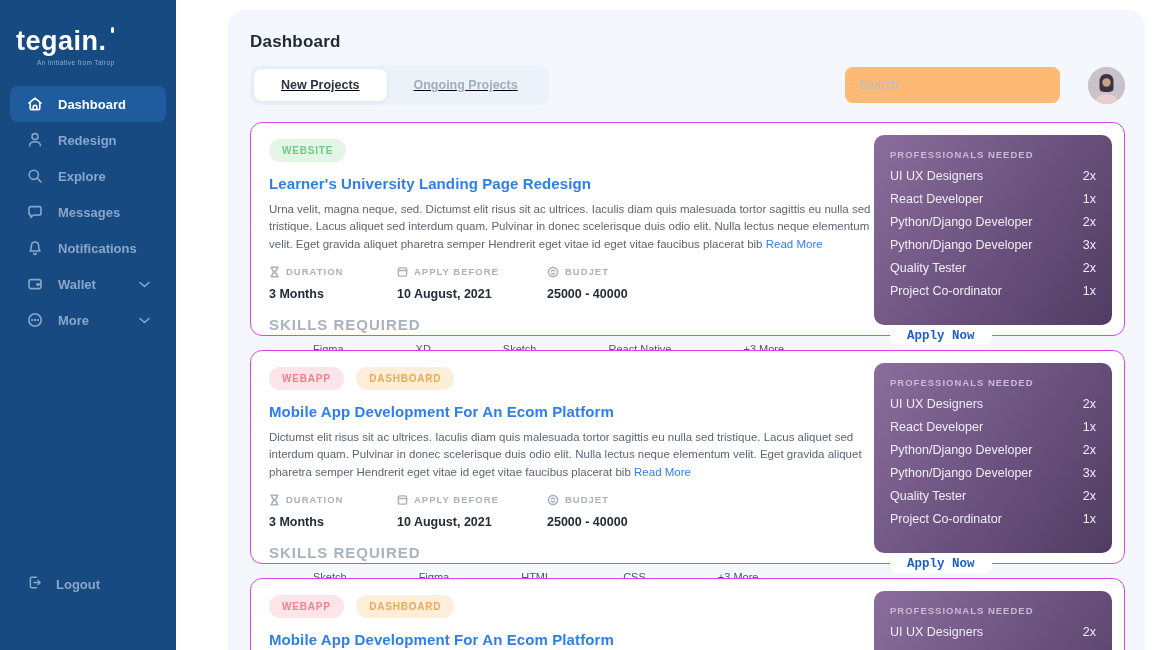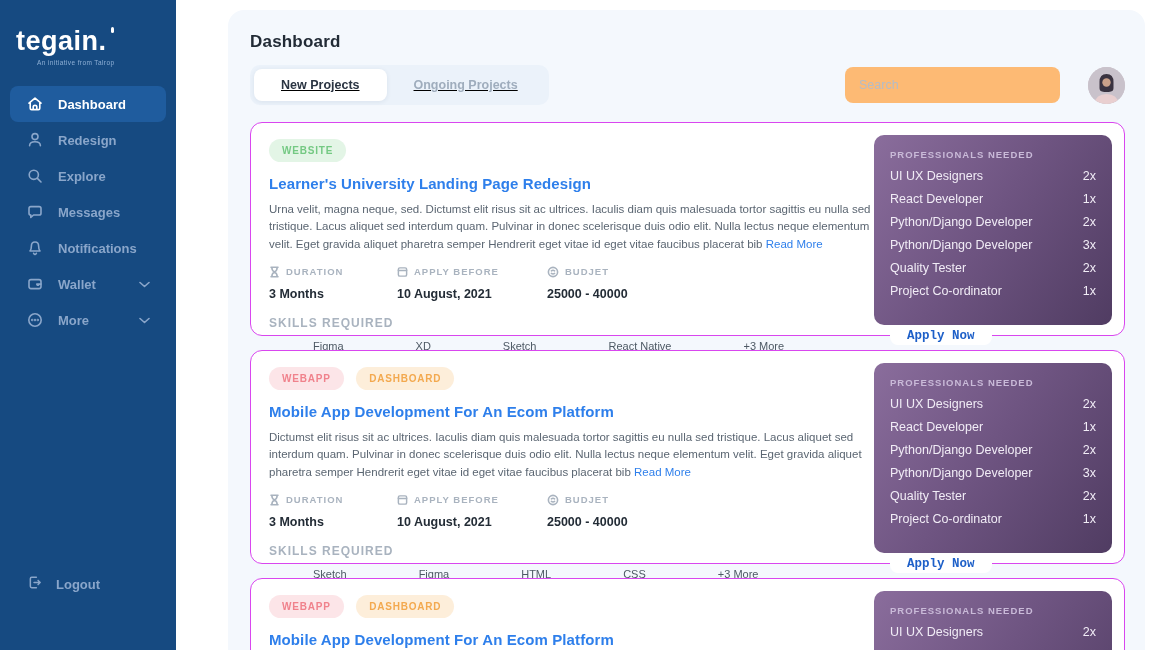--- a/index.html
+++ b/index.html
@@ -59,21 +59,21 @@
   .card-title { margin-top:13px; font-size:15px; font-weight:700; color:#2e7feb; letter-spacing:.1px; }
   .card-desc  { margin-top:9px; width:612px; font-size:11.5px; line-height:1.5; color:#5b6672; }
   .read-more  { color:#2e7feb; cursor:pointer; }
 
   .meta-row { margin-top:13px; display:flex; }
   .meta-col1 { width:128px; } .meta-col2 { width:150px; }
   .meta-label { display:flex; align-items:flex-start; gap:6px; font-size:9.5px; font-weight:700;
                 letter-spacing:1px; color:#a9b3bf; }
   .meta-value { margin-top:7px; font-size:12.5px; font-weight:700; color:#232c36; }
 
-  .skills-label { margin-top:15px; font-size:12px; font-weight:700; letter-spacing:1px; color:#a9b3bf; }
+  .skills-label { margin-top:15px; font-size:15px; font-weight:700; letter-spacing:1px; color:#a9b3bf; }
   .skills-row { margin-top:10px; display:flex; gap:28px; font-size:11px; font-weight:500; color:#4d5964; }
   .skill { cursor:default;padding-left:44px; }
   .skill-more { cursor:pointer; }
 
   
   .panel { position:absolute; top:12px; right:12px; width:238px; height:190px;
            border-radius:10px; padding:14px 16px;
            background:linear-gradient(125deg,#8a6d9c 0%,#6e5481 48%,#503c62 100%); }
   .panel-label { font-size:9.5px; font-weight:700; letter-spacing:1px; color:#c9bad8; }
   .role-row { display:flex; justify-content:space-between; margin-top:9px;

